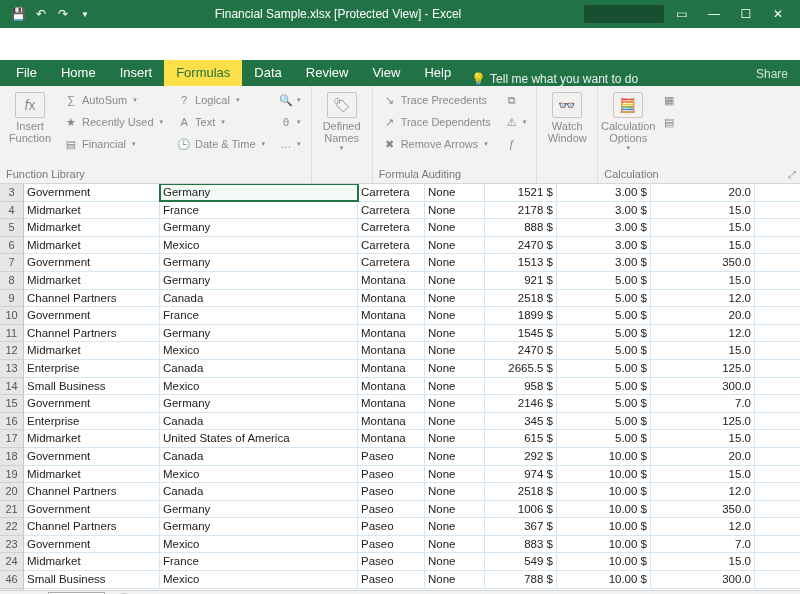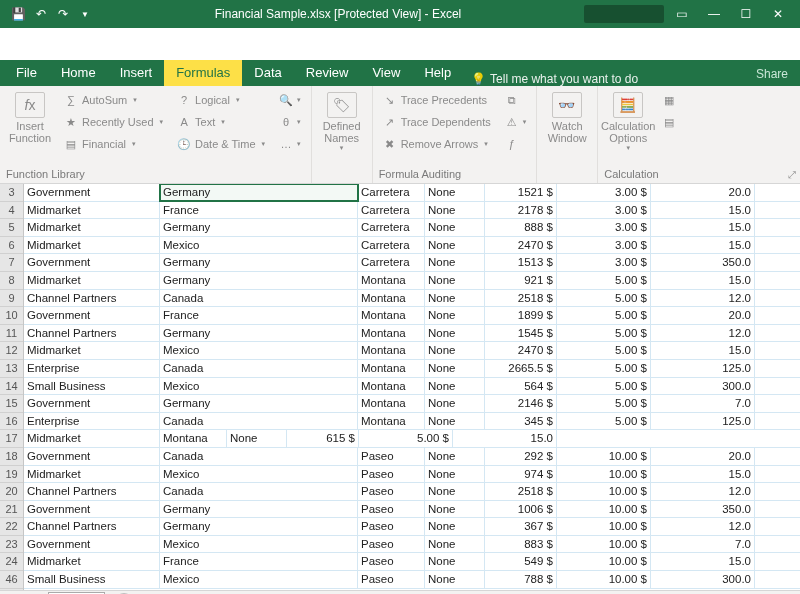--- a/index.html
+++ b/index.html
@@ -348,21 +348,21 @@
         <div class="cell cD">None</div>
         <div class="cell cE">2665.5 $</div>
         <div class="cell cF">5.00  $</div>
         <div class="cell cG">125.0</div>
       </div>
       <div class="row">
         <div class="cell cA">Small Business</div>
         <div class="cell cB">Mexico</div>
         <div class="cell cC">Montana</div>
         <div class="cell cD">None</div>
-        <div class="cell cE">564 $</div>
+        <div class="cell cE">958 $</div>
         <div class="cell cF">5.00  $</div>
         <div class="cell cG">300.0</div>
       </div>
       <div class="row">
         <div class="cell cA">Government</div>
         <div class="cell cB">Germany</div>
         <div class="cell cC">Montana</div>
         <div class="cell cD">None</div>
         <div class="cell cE">2146 $</div>
         <div class="cell cF">5.00  $</div>
@@ -372,20 +372,21 @@
         <div class="cell cA">Enterprise</div>
         <div class="cell cB">Canada</div>
         <div class="cell cC">Montana</div>
         <div class="cell cD">None</div>
         <div class="cell cE">345 $</div>
         <div class="cell cF">5.00  $</div>
         <div class="cell cG">125.0</div>
       </div>
       <div class="row">
         <div class="cell cA">Midmarket</div>
+        <div class="cell cB">United States of America</div>
         <div class="cell cC">Montana</div>
         <div class="cell cD">None</div>
         <div class="cell cE">615 $</div>
         <div class="cell cF">5.00  $</div>
         <div class="cell cG">15.0</div>
       </div>
       <div class="row">
         <div class="cell cA">Government</div>
         <div class="cell cB">Canada</div>
         <div class="cell cC">Paseo</div>

